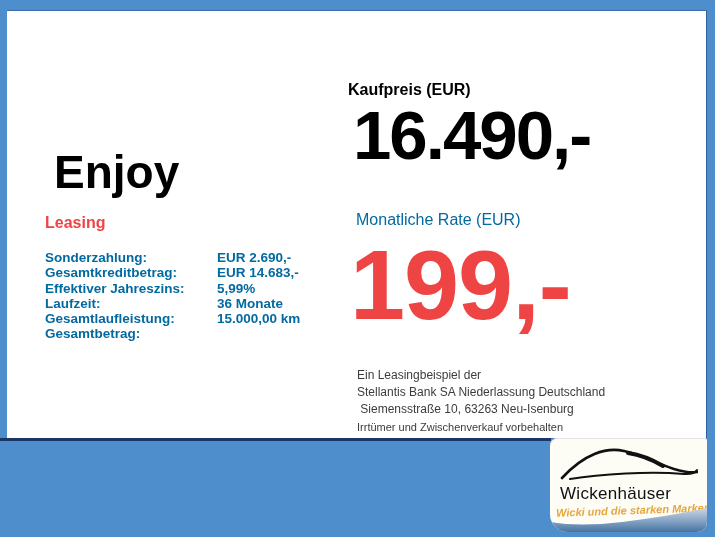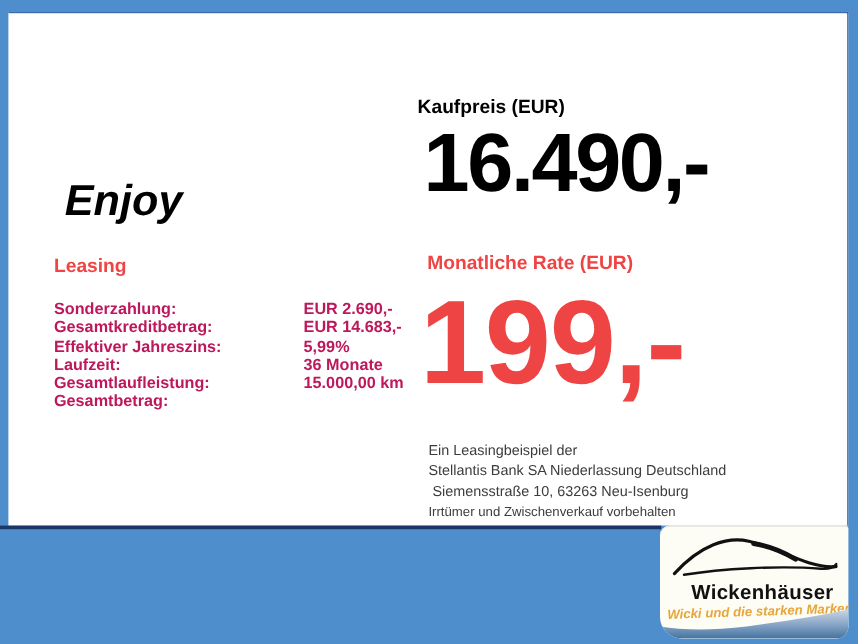--- a/index.html
+++ b/index.html
@@ -2,43 +2,43 @@
 <html><head>
 <meta charset="utf-8">
 <style>
   html,body{margin:0;padding:0;}
   body{font-family:"Liberation Sans","DejaVu Sans",sans-serif;}
   .page{position:relative;width:715px;height:537px;background:#4e8ecd;overflow:hidden;}
   .content{position:absolute;left:7px;top:10px;width:700px;height:428px;background:#ffffff;
            border-top:1px solid #3a6bab;border-right:1px solid #33619f;box-sizing:border-box;}
   .navy-line{position:absolute;left:0;top:438px;width:551px;height:3px;background:#1c3668;}
 
-  .model-name{position:absolute;left:47px;top:136px;font-size:36px;font-weight:bold;color:#000;line-height:1.1;font-style:italic;}
+  .model-name{position:absolute;left:47px;top:136px;font-size:46px;font-weight:bold;color:#000;line-height:1.1;}
   .section-title{position:absolute;left:38px;top:203px;font-size:16px;font-weight:bold;color:#ef4444;}
 
   .lease-table{position:absolute;left:38px;top:239px;width:320px;}
-  .lease-row{display:flex;line-height:15.3px;font-size:13.5px;font-weight:bold;color:#be185d;gap:36px;}
+  .lease-row{display:flex;line-height:15.3px;font-size:13.5px;font-weight:bold;color:#0369a1;}
   .lease-row .lbl{width:172px;flex:none;}
   .lease-row .val{flex:1;white-space:nowrap;}
 
   .price-label{position:absolute;left:341px;top:70px;font-size:16px;font-weight:bold;color:#000;}
   .price-value{position:absolute;left:346px;top:90px;font-size:69px;font-weight:bold;color:#000;
                line-height:1;letter-spacing:-2px;}
-  .rate-label{position:absolute;left:349px;top:200px;font-size:16px;font-weight:bold;color:#ef4444;}
+  .rate-label{position:absolute;left:349px;top:200px;font-size:16px;font-weight:normal;color:#0369a1;}
   .rate-value{position:absolute;left:343px;top:224px;font-size:99px;font-weight:bold;color:#ef4444;
               line-height:1;letter-spacing:-1px;}
 
   .disclaimer{position:absolute;left:350px;top:356px;font-size:12px;line-height:17px;color:#3c3c3c;}
   .disclaimer div{white-space:pre;}
   .notice{position:absolute;left:350px;top:410px;font-size:11px;color:#3c3c3c;}
 
   .logo-box{position:absolute;left:550px;top:438px;width:157px;height:94px;background:#fdfdf6;
             border-radius:8px 3px 10px 18px;overflow:hidden;box-shadow:inset 0 1px 0 #e4e4e0;}
   .logo-car{position:absolute;left:8px;top:4px;}
-  .logo-brand{position:absolute;left:10px;top:46px;font-size:17px;font-weight:bold;color:#111;letter-spacing:0.3px;margin-left:16px;}
+  .logo-brand{position:absolute;left:10px;top:46px;font-size:17px;font-weight:normal;color:#111;letter-spacing:0.3px;}
   .logo-tagline{position:absolute;left:6px;top:66px;font-size:11px;font-weight:bold;font-style:italic;
                 color:#e7a63b;transform:rotate(-2deg);white-space:nowrap;}
   .logo-swoosh{position:absolute;left:0;bottom:0;width:157px;height:26px;}
 </style>
 </head>
 <body>
 
 <div class="page">
   <div class="content">
 

